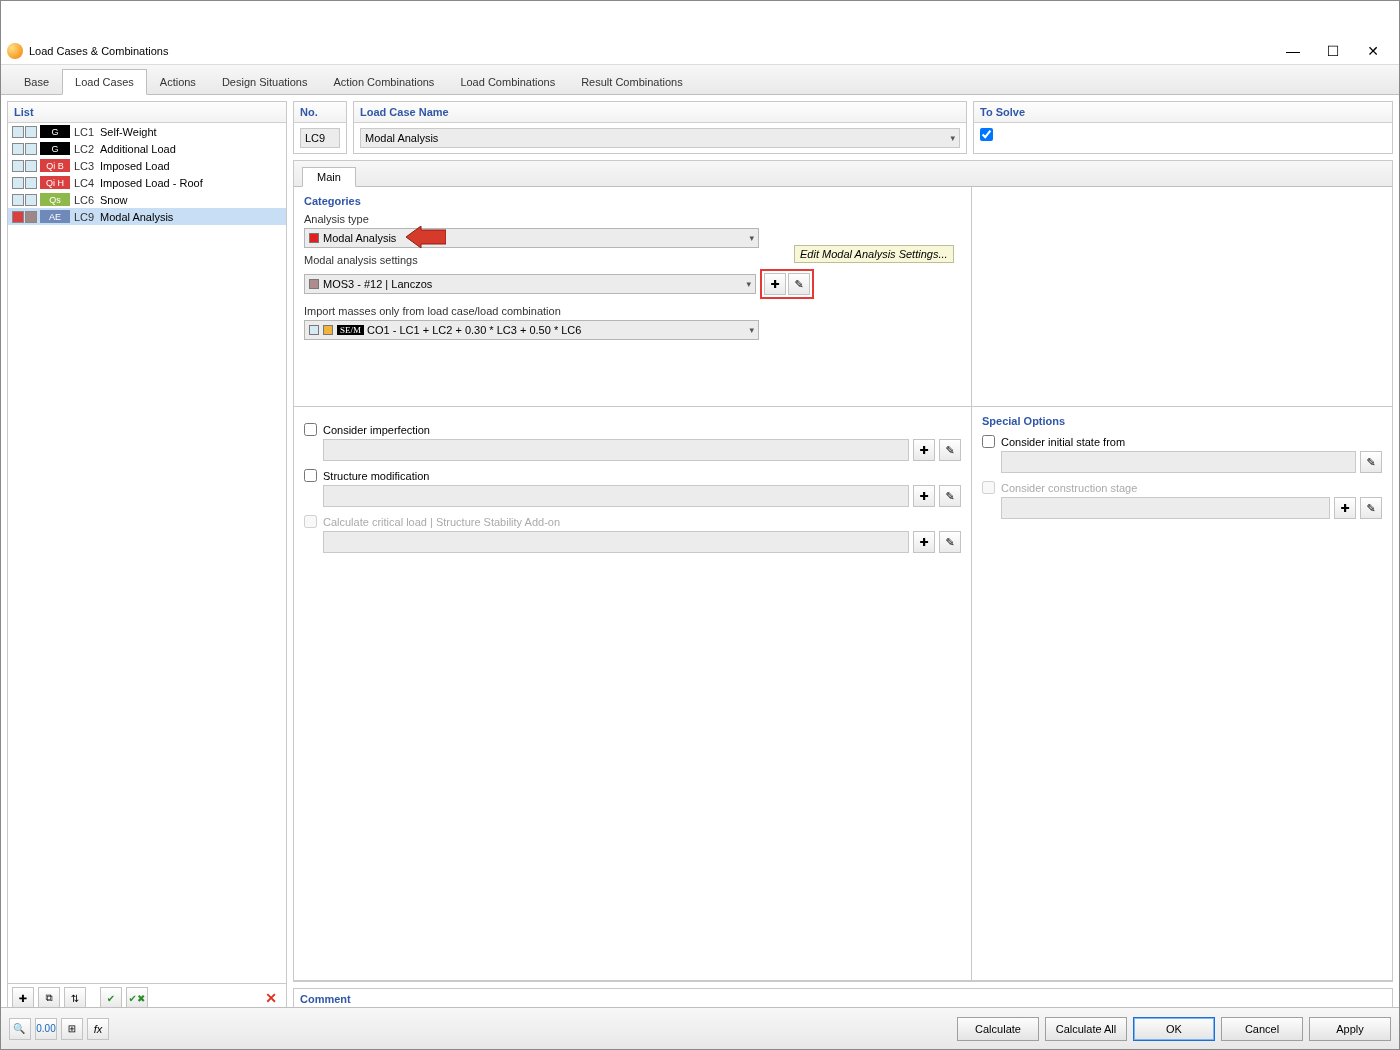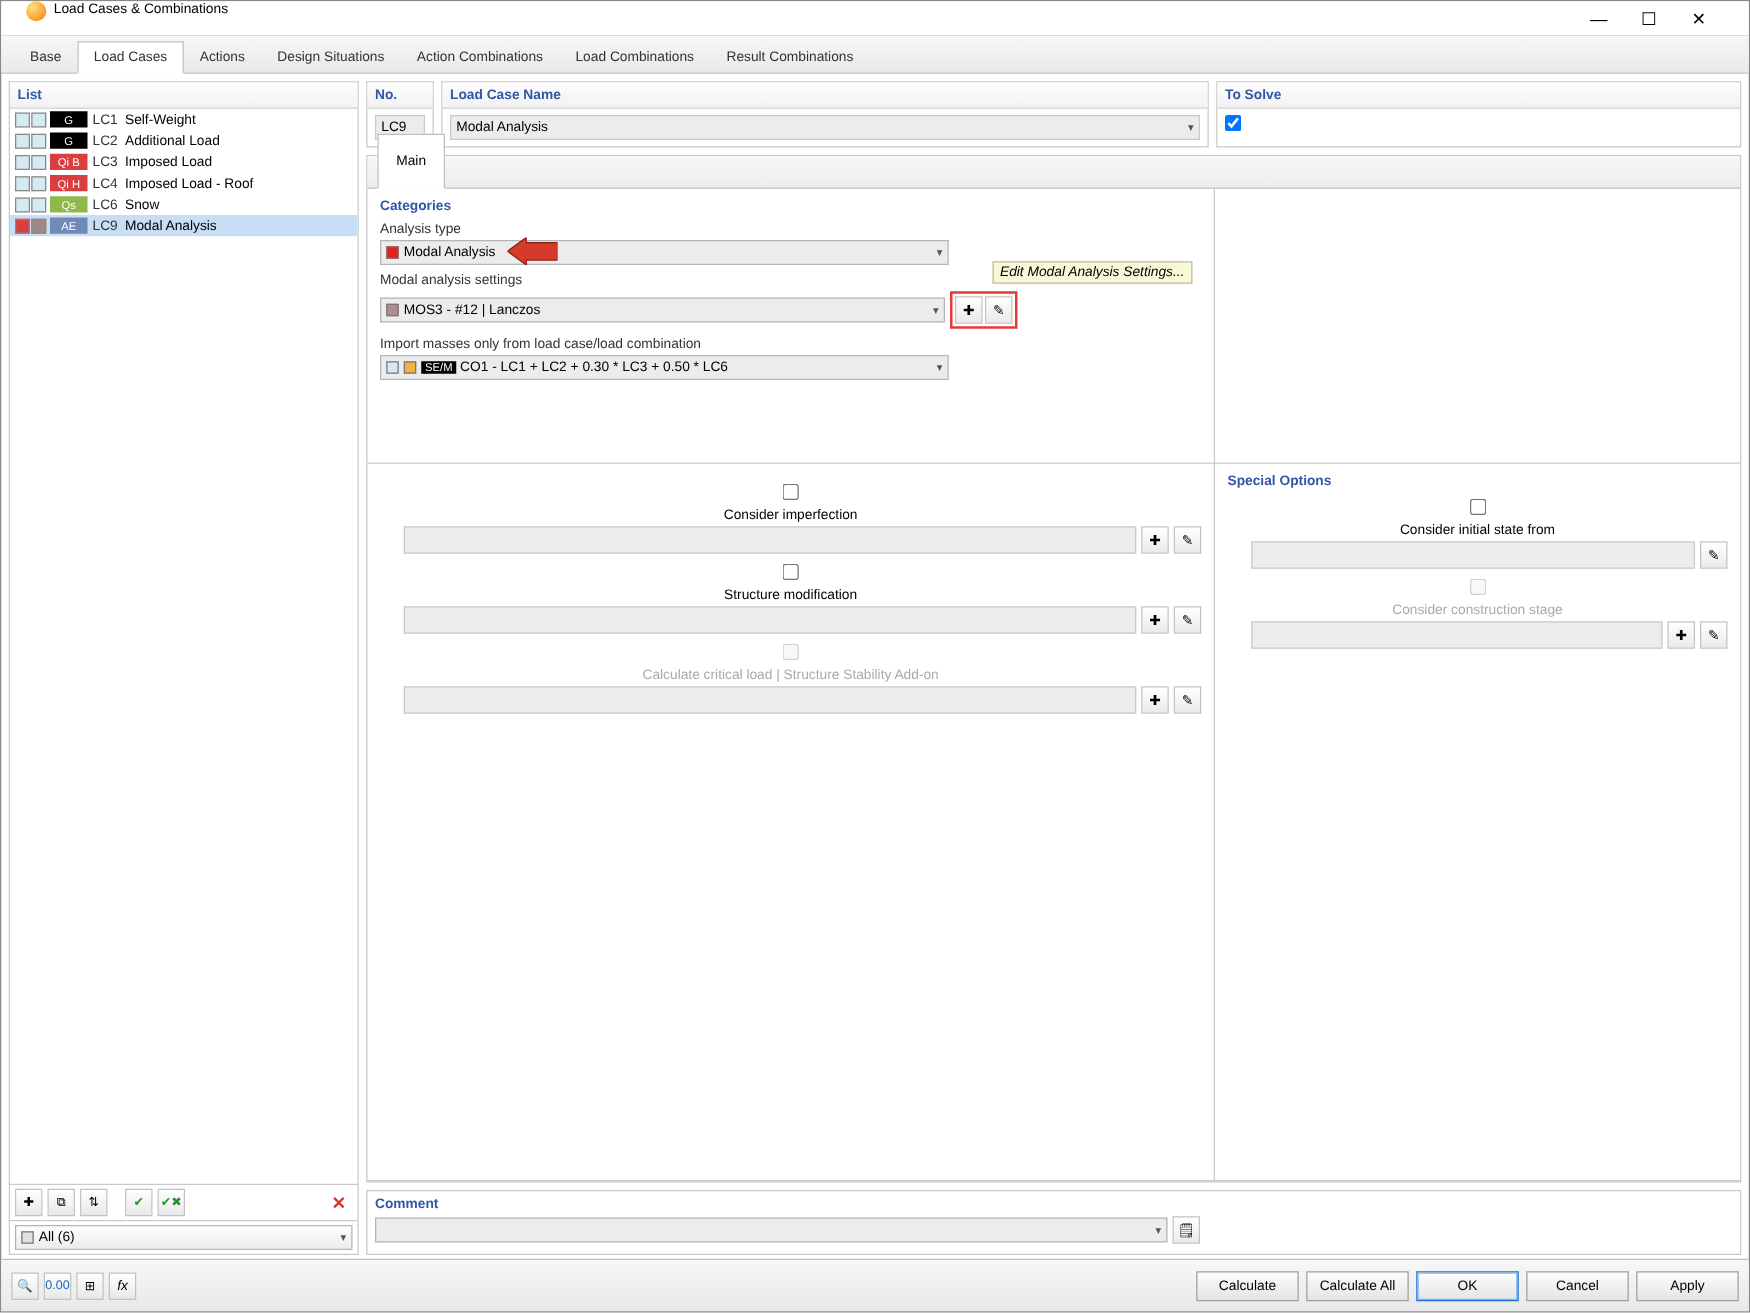--- a/index.html
+++ b/index.html
@@ -1,17 +1,17 @@
 <!DOCTYPE html>
 <html><head>
 <meta charset="utf-8">
 <style>
 * { box-sizing: border-box; margin: 0; padding: 0; font-family: "Segoe UI", Tahoma, sans-serif; font-size: 11px; }
 body { background: #fff; width: 1400px; height: 1050px; overflow: hidden; position: relative; border: 1px solid #888; }
-.titlebar { height: 28px; display: flex; padding: 0 20px; background: #fff; border-bottom: 1px solid #ddd; }
+.titlebar { height: 28px; display: flex; align-items: center; padding: 0 6px; background: #fff; border-bottom: 1px solid #ddd; margin-top: 36px; }
 .titlebar .app-icon { width: 16px; height: 16px; border-radius: 50%; background: radial-gradient(circle at 30% 30%, #ffe082, #f57c00); margin-right: 6px; }
 .titlebar .title { flex: 1; }
 .win-btns { display: flex; align-items: center; }
 .win-btn { width: 40px; height: 28px; display: flex; align-items: center; justify-content: center; font-size: 14px; cursor: pointer; }
 .tabstrip { background: linear-gradient(#f7f7f7,#e9e9e9); border-bottom: 1px solid #bfbfbf; height: 30px; display: flex; align-items: flex-end; padding-left: 10px; }
 .tab { padding: 6px 12px; border: 1px solid transparent; border-bottom: none; color: #333; cursor: pointer; text-align: center; }
 .tab.active { background: #fff; border: 1px solid #bfbfbf; border-bottom: 1px solid #fff; position: relative; top: 1px; }
 .content { display: flex; height: calc(100% - 28px - 30px - 42px); }
 .sidebar { width: 280px; border: 1px solid #c9c9c9; margin: 6px 3px 3px 6px; display: flex; flex-direction: column; background: #fff; }
 .panel-head { color: #3057a7; font-weight: 700; padding: 4px 6px; border-bottom: 1px solid #d0d0d0; background: linear-gradient(#fdfdfd,#f2f2f2); }
@@ -31,48 +31,48 @@
 .main { flex: 1; margin: 6px 6px 3px 3px; display: flex; flex-direction: column; gap: 6px; }
 .toprow { display: flex; gap: 6px; }
 .box { border: 1px solid #c9c9c9; background: #fff; }
 .no-box { width: 54px; }
 .name-box { flex: 1; }
 .solve-box { width: 420px; }
 .field-row { padding: 5px 6px; }
 .grey-input { background: #ececec; border: 1px solid #c9c9c9; height: 20px; padding: 0 4px; display: flex; align-items: center; }
 .main-tabs-box { border: 1px solid #c9c9c9; flex: 1; display: flex; flex-direction: column; }
 .sub-tabstrip { background: linear-gradient(#f7f7f7,#ececec); height: 26px; display: flex; align-items: flex-end; padding-left: 8px; border-bottom: 1px solid #bfbfbf; }
-.sub-tab { padding: 15px 14px; border: 1px solid #bfbfbf; border-bottom: 1px solid #fff; background: #fff; position: relative; top: 1px; cursor: pointer; }
+.sub-tab { padding: 3px 14px; border: 1px solid #bfbfbf; border-bottom: 1px solid #fff; background: #fff; position: relative; top: 1px; cursor: pointer; }
 .main-body { flex: 1; display: grid; grid-template-columns: 1fr 420px; grid-template-rows: 220px 1fr; }
 .pane { border-right: 1px solid #c9c9c9; border-bottom: 1px solid #c9c9c9; padding: 8px 10px; position: relative; }
 .pane:nth-child(2), .pane:nth-child(4) { border-right: none; }
 .section-title { color: #3057a7; font-weight: 600; margin-bottom: 6px; }
 .fld-label { color: #333; margin: 6px 0 3px; }
 .btn-pair { display: flex; gap: 2px; }
 .icon-btn { width: 22px; height: 22px; border: 1px solid #c3c3c3; background: linear-gradient(#fff,#eaeaea); display: flex; align-items: center; justify-content: center; cursor: pointer; font-size: 11px; }
 .settings-row { display: flex; align-items: center; gap: 4px; }
 .settings-row .combo { flex: 1; }
 .red-highlight { border: 2px solid #e53935 !important; padding: 2px; }
 .tooltip-float { position: absolute; background: #f8f8d8; border: 1px solid #bdbd9a; padding: 2px 5px; font-size: 11px; white-space: nowrap; font-style: italic; }
-.check-row { display: flex; align-items: center; gap: 6px; margin: 8px 0 3px; flex-direction: column; }
+.check-row { display: flex; align-items: center; gap: 6px; margin: 8px 0 3px; }
 input[type=checkbox] { width: 13px; height: 13px; }
 .disabled { color: #aaa; }
 .grey-box { background: #ececec; border: 1px solid #c9c9c9; height: 22px; }
 .opt-row { display: flex; align-items: center; gap: 4px; margin-bottom: 8px; }
 .opt-row .grey-box { flex: 1; margin-left: 19px; }
 .comment-box { border: 1px solid #c9c9c9; display: flex; gap: 6px; padding-bottom: 8px; }
 .comment-left { flex: 1; padding: 0 6px; }
 .comment-right { width: 420px; }
 .footer { position: absolute; bottom: 0; left: 0; right: 0; height: 42px; background: linear-gradient(#f7f7f7,#e8e8e8); border-top: 1px solid #bfbfbf; display: flex; align-items: center; padding: 0 8px; }
 .footer-left { display: flex; gap: 4px; }
 .footer-right { margin-left: auto; display: flex; gap: 6px; }
 .dlg-btn { min-width: 82px; height: 24px; border: 1px solid #9f9f9f; background: linear-gradient(#fdfdfd,#e4e4e4); cursor: pointer; display: flex; align-items: center; justify-content: center; }
 .dlg-btn.primary { border: 1px solid #1d6fd4; box-shadow: inset 0 0 0 1px #7ab6f1; }
 .red-arrow { position: absolute; width: 40px; height: 22px; }
-.selem-tag { background: #000; color: #fff; padding: 0 3px; font-size: 9px; display: inline-block; }
+.selem-tag { background: #000; color: #fff; padding: 0 3px; font-size: 9px; display: inline-block; font-family: Liberation Serif, serif; }
 .comment-combo-wrap { display:flex; align-items:center; gap:4px; }
 </style>
 </head>
 <body>
 
 <div class="titlebar">
   <div class="app-icon"></div>
   <div class="title">Load Cases &amp; Combinations</div>
   <div class="win-btns">
     <div class="win-btn">—</div>

